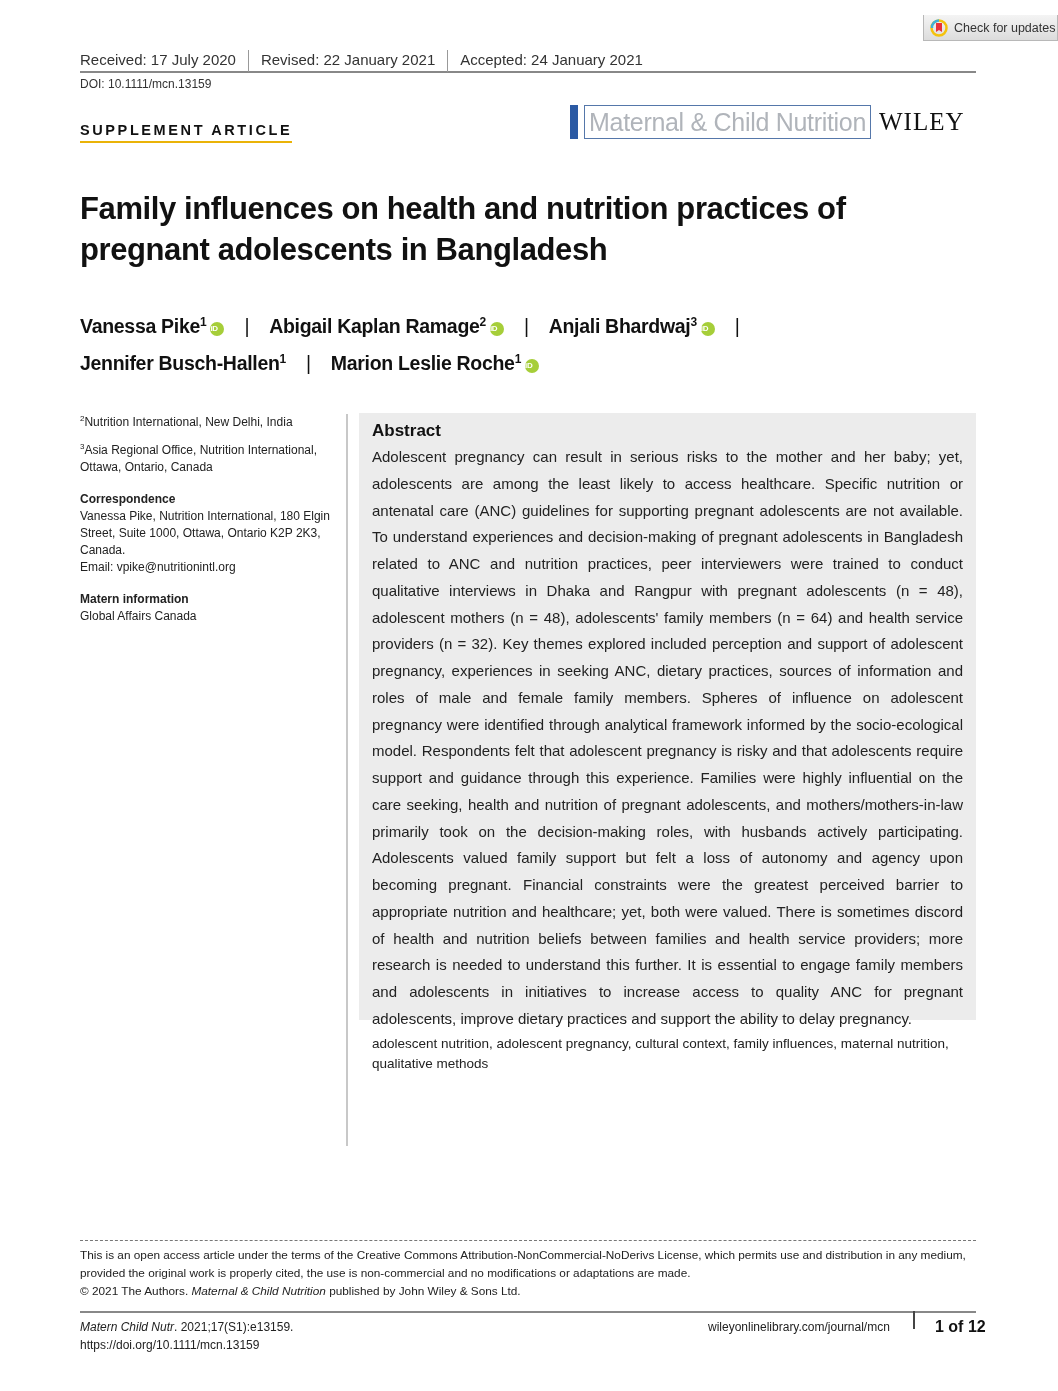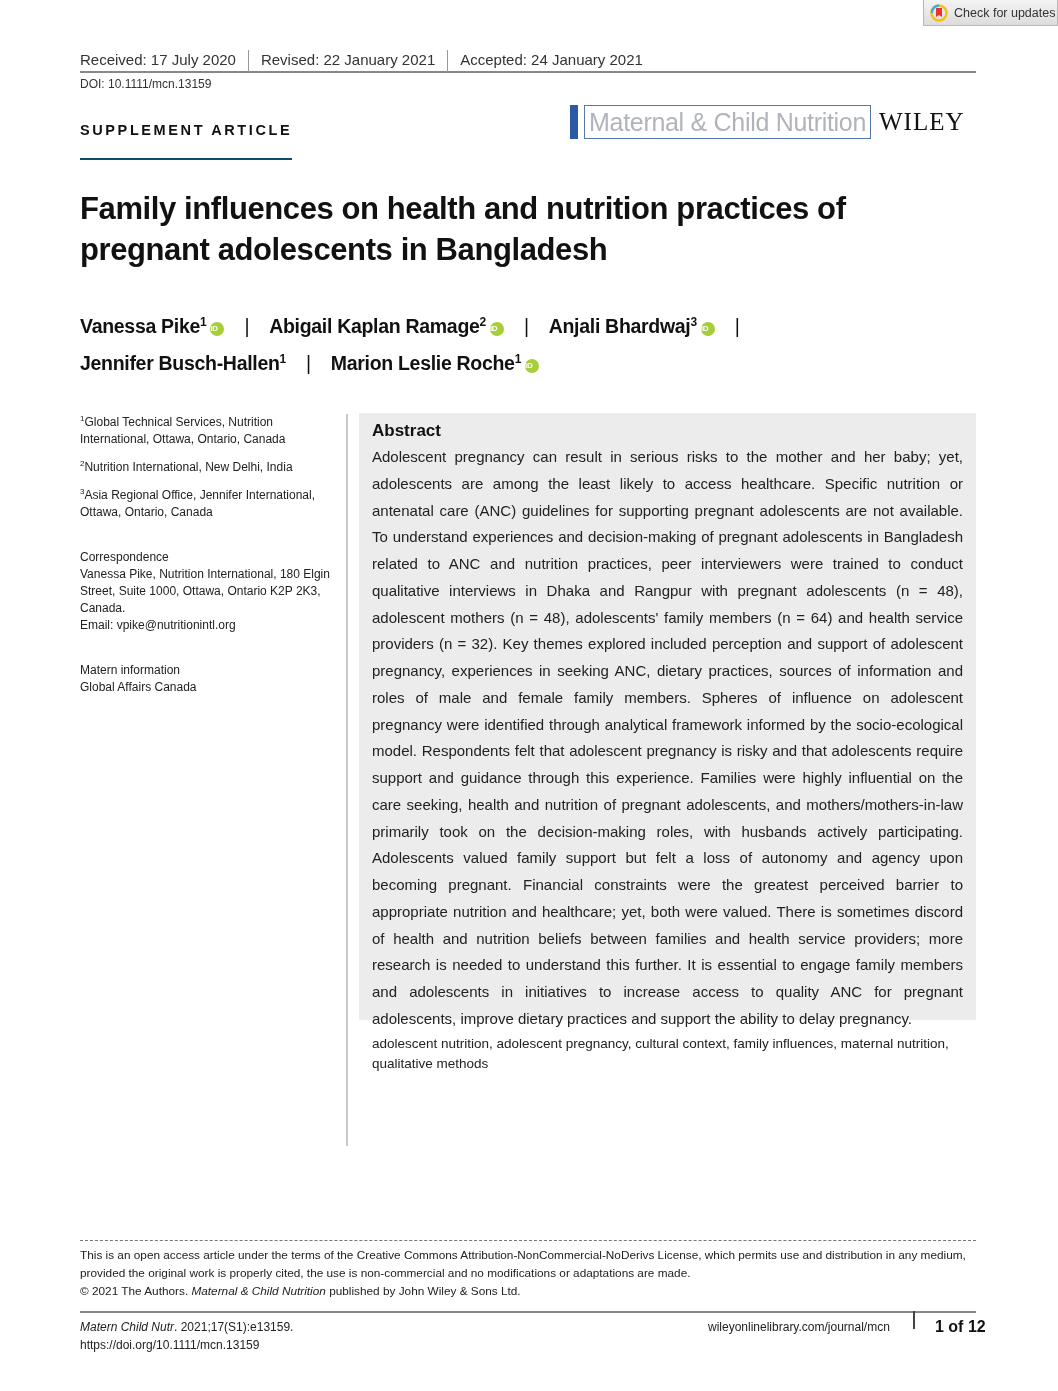--- a/index.html
+++ b/index.html
@@ -1,50 +1,50 @@
 <!DOCTYPE html>
 <html><head>
 <meta charset="utf-8">
 <style>
   * { box-sizing: border-box; margin: 0; padding: 0; }
   html, body { width: 1058px; height: 1391px; background: #ffffff; }
   body { position: relative; font-family: "Liberation Sans", "DejaVu Sans", sans-serif; color: #1a1a1a; overflow: hidden; }
 
   .check-updates {
-    position: absolute; left: 923px; top: 0; width: 135px; height: 26px;
+    position: absolute; left: 923px; top: 15px; width: 135px; height: 26px;
     background: linear-gradient(#f4f4f4, #dcdcdc); border: 1px solid #b8b8b8; border-top: none;
     display: flex; align-items: center; gap: 6px; padding-left: 6px;
     font-size: 12.5px; color: #333; cursor: pointer;
   }
   .cu-icon { width: 18px; height: 18px; position: relative; flex: none; }
 
   .history { position: absolute; left: 80px; top: 50px; width: 896px; height: 23px; border-bottom: 2px solid #888; display: flex; font-size: 15px; color: #333; }
   .history span { padding-right: 12px; margin-right: 12px; line-height: 20px; border-right: 1px solid #999; height: 22px; }
   .history span:last-child { border-right: none; }
   .doi { position: absolute; left: 80px; top: 77px; font-size: 12px; color: #333; }
 
-  .article-type { position: absolute; left: 80px; top: 122px; font-size: 14.5px; font-weight: bold; letter-spacing: 2.6px; color: #111; border-bottom: 2px solid #0c4a6e; padding-bottom: 20px; }
+  .article-type { position: absolute; left: 80px; top: 122px; font-size: 14.5px; font-weight: bold; letter-spacing: 2.6px; color: #111; border-bottom: 2px solid #eab308; padding-bottom: 3px; }
 
   .journal-logo { position: absolute; left: 570px; top: 105px; height: 34px; display: flex; align-items: center; }
   .journal-logo .bar { width: 8px; height: 34px; background: #2b5aa4; }
   .journal-logo .box { height: 34px; border: 1px solid #5577aa; border-left: 1px solid #5577aa; margin-left: 6px; padding: 0 4px 0 4px; font-size: 25px; color: #b0b4ba; line-height: 32px; letter-spacing: -0.3px; }
   .wiley { position: absolute; left: 879px; top: 108px; font-family: "Liberation Serif", "DejaVu Serif", serif; font-size: 25px; color: #111; letter-spacing: 1px; }
 
   .title { position: absolute; left: 80px; top: 188px; width: 900px; font-size: 31px; font-weight: bold; line-height: 41px; color: #111; letter-spacing: -0.4px; }
 
   .authors { position: absolute; left: 80px; top: 306px; width: 900px; font-size: 19.5px; font-weight: bold; line-height: 33px; color: #111; letter-spacing: -0.3px; }
   .author { white-space: nowrap; }
   .author sup { font-size: 12px; vertical-align: 7px; }
   .sep { margin: 0 20px; font-weight: normal; }
   .orcid { display: inline-block; width: 14px; height: 14px; border-radius: 50%; background: #a6ce39; color: #fff; font-size: 8px; line-height: 14px; vertical-align: 2px; margin-left: 4px; font-weight: bold; cursor: pointer; }
 
   .sidebar { position: absolute; left: 80px; top: 410px; width: 262px; font-size: 12px; line-height: 17px; color: #222; }
   .sidebar .aff { margin-bottom: 7px; }
   .sidebar .aff sup { font-size: 8px; }
-  .sidebar .head { font-weight: normal; margin-top: 28px; }
+  .sidebar .head { font-weight: bold; margin-top: 15px; }
   .sidebar a { color: #222; text-decoration: none; }
   .vline { position: absolute; left: 346px; top: 414px; width: 2px; height: 732px; background: #c8c8c8; }
 
   .abstract { position: absolute; left: 359px; top: 413px; width: 617px; height: 607px; background: #ececec; padding: 7px 13px 0 13px; }
   .abstract h2 { font-size: 17px; font-weight: bold; color: #111; line-height: 22px; margin-bottom: 2px; }
   .abstract .body { font-size: 15px; line-height: 26.75px; text-align: justify; color: #222; }
   .abstract .kw-head { margin-top: 20px; font-size: 11.5px; font-weight: bold; letter-spacing: 2.5px; color: #222; }
   .abstract .kw { font-size: 13.5px; line-height: 20px; color: #222; margin-top: 1px; }
 
   .dotted { position: absolute; left: 80px; top: 1240px; width: 896px; border-top: 1px dashed #777; }
@@ -86,23 +86,22 @@
 </div>
 <div class="wiley">WILEY</div>
 
 <h1 class="title">Family influences on health and nutrition practices of pregnant adolescents in Bangladesh</h1>
 
 <div class="authors">
   <span class="author"><span>Vanessa Pike</span><sup>1</sup><span class="orcid">iD</span></span><span class="sep">|</span><span class="author"><span>Abigail Kaplan Ramage</span><sup>2</sup><span class="orcid">iD</span></span><span class="sep">|</span><span class="author"><span>Anjali Bhardwaj</span><sup>3</sup><span class="orcid">iD</span></span><span class="sep">|</span><br><span class="author"><span>Jennifer Busch-Hallen</span><sup>1</sup></span><span class="sep">|</span><span class="author"><span>Marion Leslie Roche</span><sup>1</sup><span class="orcid">iD</span></span>
 </div>
 
 <div class="sidebar">
-  <div class="aff"><sup>1</sup><span>Global Technical Services, Nutrition International, Ottawa, Ontario, Canada</span></div>
   <div class="aff"><sup>2</sup><span>Nutrition International, New Delhi, India</span></div>
-  <div class="aff"><sup>3</sup><span>Asia Regional Office, Jennifer International, Ottawa, Ontario, Canada</span></div>
+  <div class="aff"><sup>3</sup><span>Asia Regional Office, Nutrition International, Ottawa, Ontario, Canada</span></div>
   <div class="head">Correspondence</div>
   <div>Vanessa Pike, Nutrition International, 180 Elgin Street, Suite 1000, Ottawa, Ontario K2P 2K3, Canada.</div>
   <div><span>Email: </span><a>vpike@nutritionintl.org</a></div>
   <div class="head">Matern information</div>
   <div>Global  Affairs Canada</div>
 </div>
 <div class="vline"></div>
 
 <div class="abstract">
   <h2>Abstract</h2>

